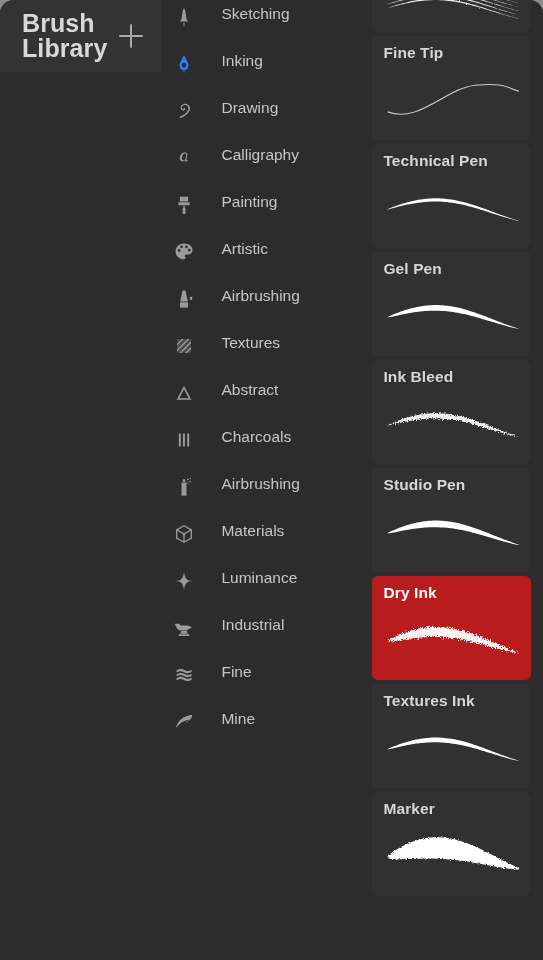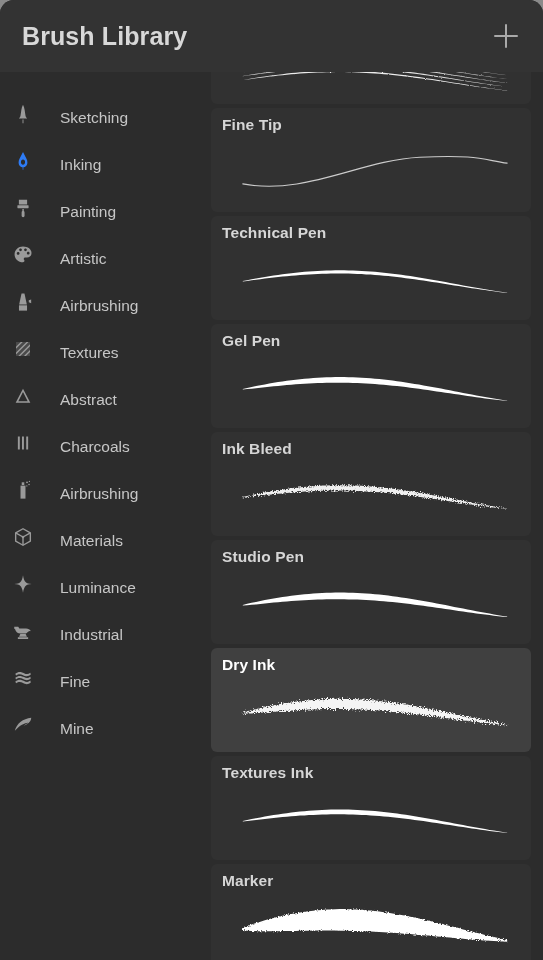--- a/index.html
+++ b/index.html
@@ -7,21 +7,21 @@
     width: 543px; height: 960px; overflow: hidden;
     background: #8a8a8a;
     font-family: "Liberation Sans", "DejaVu Sans", sans-serif;
   }
   #app {
     position: absolute; inset: 0;
     background: #2c2c2c;
     border-top-left-radius: 14px;
     border-top-right-radius: 14px;
     overflow: hidden;
-    display: flex; flex-direction: column;
+    display: flex; flex-direction: row;
   }
 
   
   #header {
     height: 72px; flex: 0 0 72px;
     background: #333333;
     display: flex; align-items: center;
     padding: 0 20px 0 22px;
     position: relative; z-index: 5;
   }
@@ -43,21 +43,21 @@
   #body { flex: 1 1 auto; display: flex; min-height: 0; position: relative; }
 
   
   #sidebar {
     width: 211px; flex: 0 0 211px;
     background: #2c2c2c;
     overflow: hidden;
     padding-top: 6px;
   }
   .cat-row {
-    height: 47px; display: flex; align-items: flex-end;
+    height: 47px; display: flex; align-items: flex-start;
     padding-left: 4px;
   }
   .cat-icon {
     width: 38px; flex: 0 0 38px;
     display: flex; align-items: center; justify-content: center;
     color: #9a9a9a;
   }
   .cat-row.selected .cat-icon { color: #2e7cf6; }
   .cat-icon svg { display: block; }
   .cat-label {
@@ -75,21 +75,21 @@
     padding-right: 12px;
   }
   .brush-card {
     position: relative;
     height: 104px;
     margin-bottom: 4px;
     background: #313131;
     border-radius: 6px;
     overflow: hidden;
   }
-  .brush-card.selected { background: #404040; }
+  .brush-card.selected { background: #b91c1c; }
   .brush-card.partial { height: 68px; margin-top: -36px; }
   .brush-name {
     position: absolute; left: 11px; top: 9px;
     font-size: 15.5px; font-weight: bold; color: #d6d6d6;
     line-height: 1; letter-spacing: 0.1px;
   }
   .brush-card.selected .brush-name { color: #ffffff; }
   .brush-preview {
     position: absolute; left: 0; right: 0; top: 30px; height: 74px;
   }
@@ -121,20 +121,36 @@
           <span class="cat-label">Sketching</span>
         </div>
         <div class="cat-row selected">
           <span class="cat-icon">
             <svg viewBox="0 0 24 24" width="22" height="22" fill="currentColor">
               <path d="M12 2.2 8.2 9.6c-.7 1.4-1 2.6-1 3.9 0 3 2.1 5.4 4.8 5.4s4.8-2.4 4.8-5.4c0-1.3-.3-2.5-1-3.9L12 2.2zm0 8.1c1.3 0 2.3 1.2 2.3 2.8S13.3 16 12 16s-2.3-1.3-2.3-2.9 1-2.8 2.3-2.8z"></path>
               <path d="M11.6 16.3h.8v5.3h-.8z"></path>
             </svg>
           </span>
           <span class="cat-label">Inking</span>
+        </div>
+        <div class="cat-row">
+          <span class="cat-icon">
+            <svg viewBox="0 0 24 24" width="22" height="22" fill="currentColor">
+              <path d="M14.6 4.3c-2.4-.7-4.8.4-5.8 2.3-.8 1.5-.6 3.1.5 4 .9.8 2.1.9 3 .5.6-.3 1.1-.9 1.1-1.5 0-.4-.2-.7-.6-.8-.4-.1-.7.1-.8.4-.1.3-.3.5-.6.6-.5.2-1 .1-1.4-.2-.6-.5-.7-1.5-.2-2.5.7-1.4 2.5-2.1 4.2-1.6 1.9.6 3 2.4 2.6 4.6-.4 2.3-2.3 4.4-5.3 6.2-1.5.9-3 1.6-4.1 2l.6 1.6c1.3-.5 2.9-1.2 4.5-2.2 3.4-2 5.6-4.5 6.1-7.3.6-3.1-1-5.6-3.8-6.1z"></path>
+            </svg>
+          </span>
+          <span class="cat-label">Drawing</span>
+        </div>
+        <div class="cat-row">
+          <span class="cat-icon">
+            <svg viewBox="0 0 24 24" width="22" height="22" fill="currentColor">
+              <path d="M14.8 6.1c-.4-.2-.9-.3-1.5-.3-1.8 0-3.5 1-4.6 2.5-1 1.4-1.5 3.1-1.3 4.6.2 1.8 1.3 3 2.9 3 1.1 0 2.1-.6 2.9-1.6l-.1 1c0 .5.3.8.8.8 1 0 2.1-.7 2.8-1.8l-.6-.5c-.5.7-1 1-1.3 1-.2 0-.3-.2-.2-.6l1.4-7.3-1.2-.3-.2.9c-.1-.6-.3-1.1-.8-1.4zm-1.6.9c.7 0 1.2.5 1.3 1.3l-.8 4.4c-.7 1.1-1.6 1.8-2.4 1.8-.9 0-1.5-.8-1.6-2-.1-1.2.3-2.6 1-3.7.7-1.1 1.6-1.8 2.5-1.8z"></path>
+            </svg>
+          </span>
+          <span class="cat-label">Calligraphy</span>
         </div>
         <div class="cat-row">
           <span class="cat-icon">
             <svg viewBox="0 0 24 24" width="22" height="22" fill="currentColor">
               <path d="M7.5 3h9v5.2h-9z"></path>
               <path d="M6.4 9.1h11.2c.3 0 .5.2.5.5v2.1c0 .3-.2.5-.5.5H6.4c-.3 0-.5-.2-.5-.5V9.6c0-.3.2-.5.5-.5z"></path>
               <path d="M11.1 13h1.8v2.3c.5.3.8.8.8 1.5v3.6c0 .9-.7 1.6-1.6 1.6s-1.6-.7-1.6-1.6v-3.6c0-.6.3-1.2.8-1.5V13z"></path>
             </svg>
           </span>
           <span class="cat-label">Painting</span>

